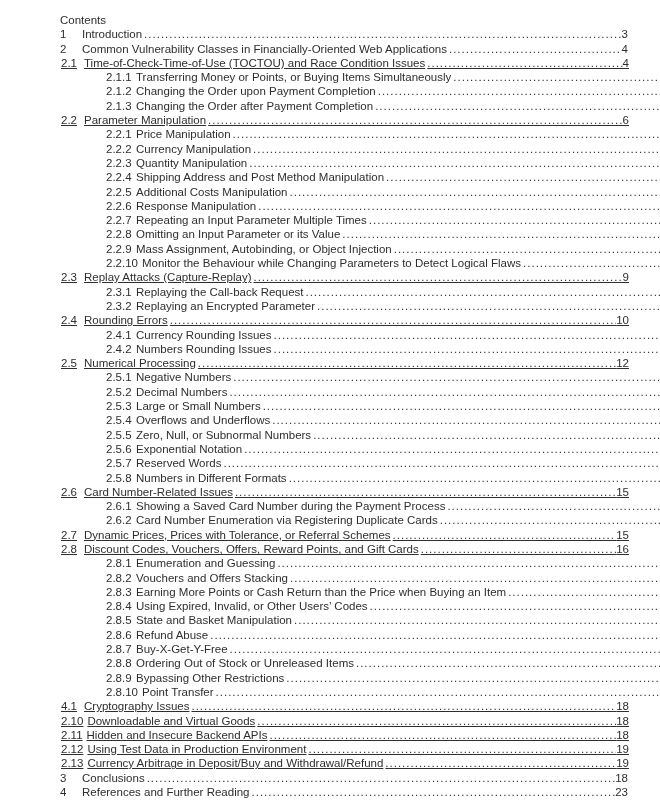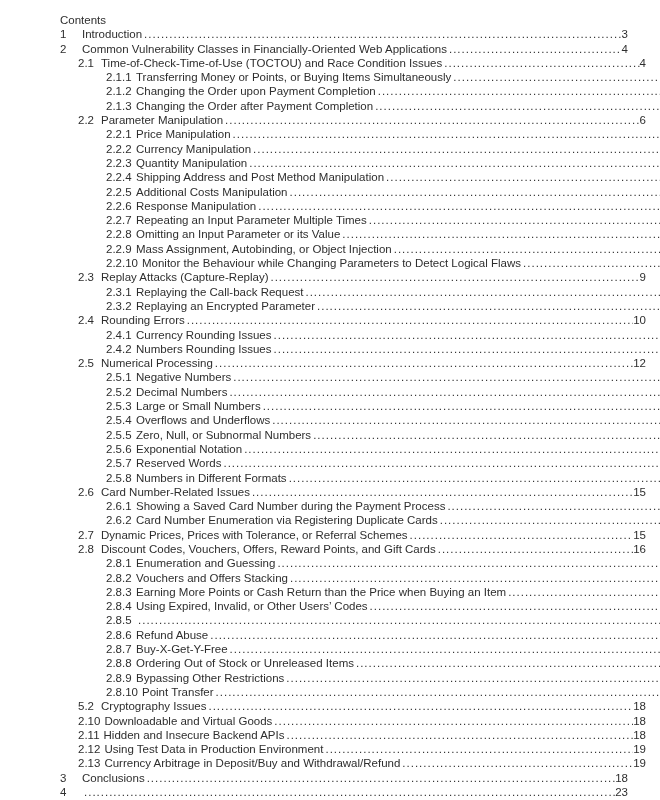--- a/index.html
+++ b/index.html
@@ -13,21 +13,21 @@
     width: 660px; height: 572px;
     padding: 13px 32px 16px 60px;
     font-size: 11.5px;
     line-height: 14.3px;
   }
   .toc-heading { white-space: nowrap; }
   .toc-list { width: 100%; }
   .toc-row { display: flex; align-items: baseline; width: 100%; }
   .toc-row .num { flex: none; margin-right: 4px; white-space: nowrap; }
   .toc-row.l1 .num { min-width: 18px; }
-  .toc-row.l2 { margin-left: 18px; }
+  .toc-row.l2 { margin-left: 1px; text-decoration: underline; }
   .toc-row.l2 .num { min-width: 19px; }
   .toc-row.l3 { margin-left: 46px; }
   .toc-row.l3 .num { min-width: 26px; }
   .toc-row .label { flex: none; white-space: nowrap; }
   .toc-row .leader {
     flex: 1 1 12px; min-width: 10px;
     overflow: hidden; white-space: nowrap;
     letter-spacing: 1px;
     padding-left: 2px;
   }
@@ -283,20 +283,21 @@
     <span class="pg">16</span>
   </div>
       <div class="toc-row l3">
     <span class="num">2.8.4</span>
     <span class="label">Using Expired, Invalid, or Other Users’ Codes</span>
     <span class="leader"></span>
     <span class="pg">16</span>
   </div>
       <div class="toc-row l3">
     <span class="num">2.8.5</span>
+    <span class="label">State and Basket Manipulation</span>
     <span class="leader"></span>
     <span class="pg">16</span>
   </div>
       <div class="toc-row l3">
     <span class="num">2.8.6</span>
     <span class="label">Refund Abuse</span>
     <span class="leader"></span>
     <span class="pg">17</span>
   </div>
       <div class="toc-row l3">
@@ -317,21 +318,21 @@
     <span class="leader"></span>
     <span class="pg">17</span>
   </div>
       <div class="toc-row l3">
     <span class="num">2.8.10</span>
     <span class="label">Point Transfer</span>
     <span class="leader"></span>
     <span class="pg">18</span>
   </div>
       <div class="toc-row l2">
-    <span class="num">5.2</span>
+    <span class="num">4.1</span>
     <span class="label">Cryptography Issues</span>
     <span class="leader"></span>
     <span class="pg">18</span>
   </div>
       <div class="toc-row l2">
     <span class="num">2.10</span>
     <span class="label">Downloadable and Virtual Goods</span>
     <span class="leader"></span>
     <span class="pg">18</span>
   </div>
@@ -354,17 +355,18 @@
     <span class="pg">19</span>
   </div>
       <div class="toc-row l1">
     <span class="num">3</span>
     <span class="label">Conclusions</span>
     <span class="leader"></span>
     <span class="pg">18</span>
   </div>
       <div class="toc-row l1">
     <span class="num">4</span>
+    <span class="label">References and Further Reading</span>
     <span class="leader"></span>
     <span class="pg">23</span>
   </div>
     </div>
 </div>
 
 </body></html>

